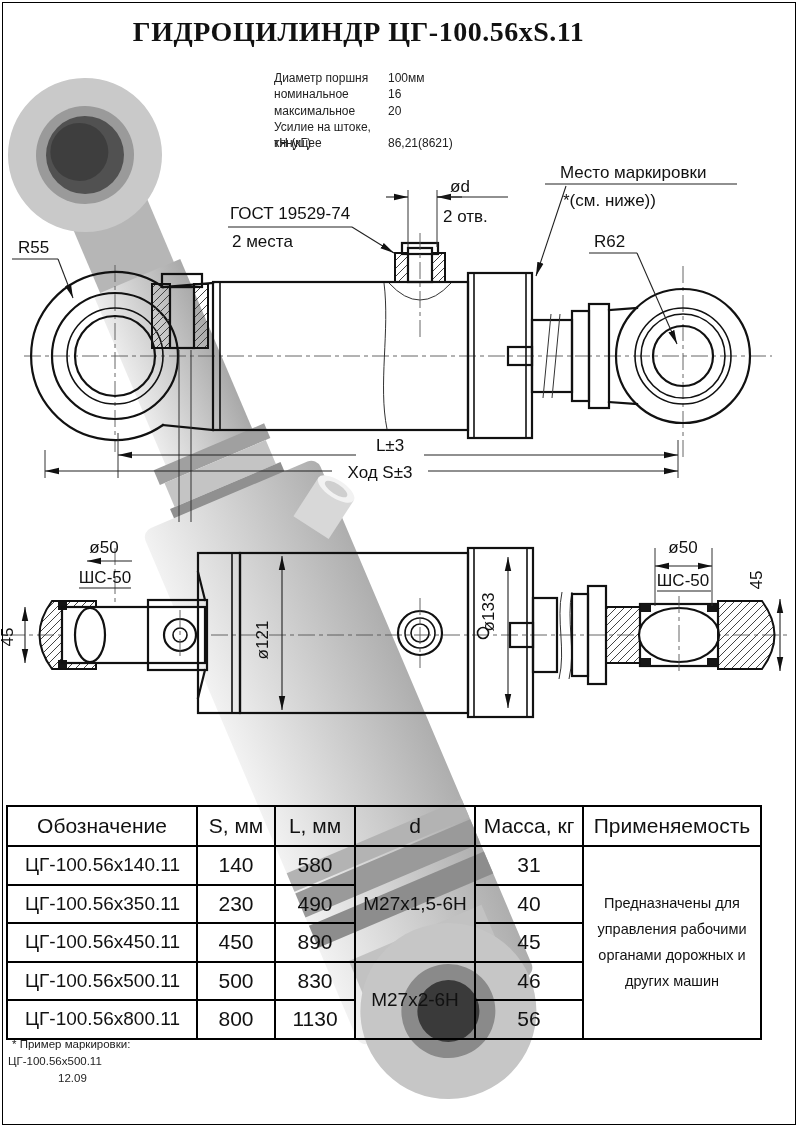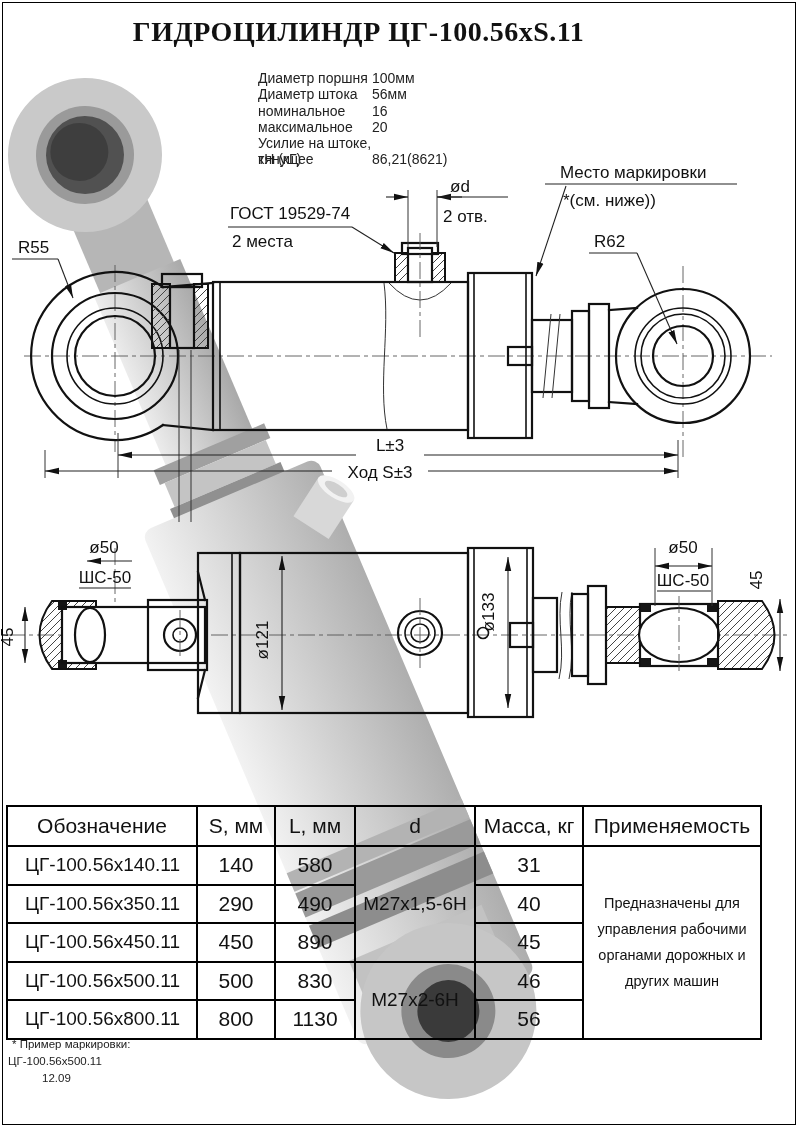--- a/index.html
+++ b/index.html
@@ -1,21 +1,21 @@
 <!DOCTYPE html>
 <html><head>
 <meta charset="utf-8">
 <style>
   html,body{margin:0;padding:0;background:#fff;}
   #page{position:relative;width:798px;height:1127px;background:#fff;overflow:hidden;
         font-family:"Liberation Sans",sans-serif;color:#111;}
   #frame{position:absolute;inset:2px;border:1px solid #000;pointer-events:none;z-index:5;}
   #title{position:absolute;top:16px;left:0;width:717px;text-align:center;
          font-family:"Liberation Serif",serif;font-weight:bold;font-size:28px;letter-spacing:.5px;z-index:3;}
-  #specs{position:absolute;top:70px;left:258px;z-index:3;font-size:14px;color:#222;}
+  #specs{position:absolute;top:70px;left:274px;z-index:3;font-size:12px;color:#222;}
   .spec-row{display:flex;height:16.3px;line-height:16.3px;}
   .spec-label{width:114px;}
   .spec-value{width:120px;}
   svg{position:absolute;top:0;left:0;z-index:1;}
   .ln{stroke:#111;stroke-width:2.2;fill:none;stroke-linecap:square;}
   .md{stroke:#111;stroke-width:1.6;fill:none;}
   .thin{stroke:#333;stroke-width:1;fill:none;}
   .cl{stroke:#555;stroke-width:.9;fill:none;stroke-dasharray:17 4 4 4;}
   .dim{stroke:#222;stroke-width:1.1;fill:none;}
   .hat{fill:url(#hatch);stroke:#111;stroke-width:2;}
@@ -25,38 +25,34 @@
   table{border-collapse:collapse;table-layout:fixed;width:754px;background:transparent;}
   th,td{border:2px solid #000;padding:0;text-align:center;vertical-align:middle;
         font-weight:normal;overflow:hidden;white-space:nowrap;}
   th{font-size:21px;height:38px;}
   td{font-size:21px;height:36.5px;}
   td.name{font-size:19px;text-align:left;padding-left:17px;}
   td.dcol{font-size:19px;}
   td.app{font-size:14.5px;line-height:26px;white-space:normal;padding:16px 4px;}
   #footnote{position:absolute;top:1036px;left:12px;z-index:3;font-size:11.5px;color:#222;line-height:17px;}
   #footnote .fn2{margin-left:-4px;}
-  #footnote .fn3{margin-left:30px;}
+  #footnote .fn3{margin-left:46px;}
 </style>
 </head>
 <body>
 
 <div id="page">
   <div id="frame"></div>
 
   <div id="title">ГИДРОЦИЛИНДР  ЦГ-100.56хS.11</div>
 
   <div id="specs">
     <div class="spec-row">
         <span class="spec-label">Диаметр поршня</span>
         <span class="spec-value">100мм</span>
-      </div>
-    <div class="spec-row">
-        <span class="spec-label">Диаметр штока</span>
-        <span class="spec-value">56мм</span>
       </div>
     <div class="spec-row">
         <span class="spec-label">номинальное</span>
         <span class="spec-value">16</span>
       </div>
     <div class="spec-row">
         <span class="spec-label">максимальное</span>
         <span class="spec-value">20</span>
       </div>
     <div class="spec-row">
@@ -329,21 +325,21 @@
       <tr>
         <td class="name">ЦГ-100.56х140.11</td>
         <td>140</td>
         <td>580</td>
         <td class="dcol" rowspan="3">М27х1,5-6Н</td>
         <td>31</td>
         <td class="app" rowspan="5">Предназначены для управления рабочими органами дорожных и других машин</td>
       </tr>
       <tr>
         <td class="name">ЦГ-100.56х350.11</td>
-        <td>290</td>
+        <td>230</td>
         <td>490</td>
         <td>40</td>
       </tr>
       <tr>
         <td class="name">ЦГ-100.56х450.11</td>
         <td>450</td>
         <td>890</td>
         <td>45</td>
       </tr>
       <tr>

